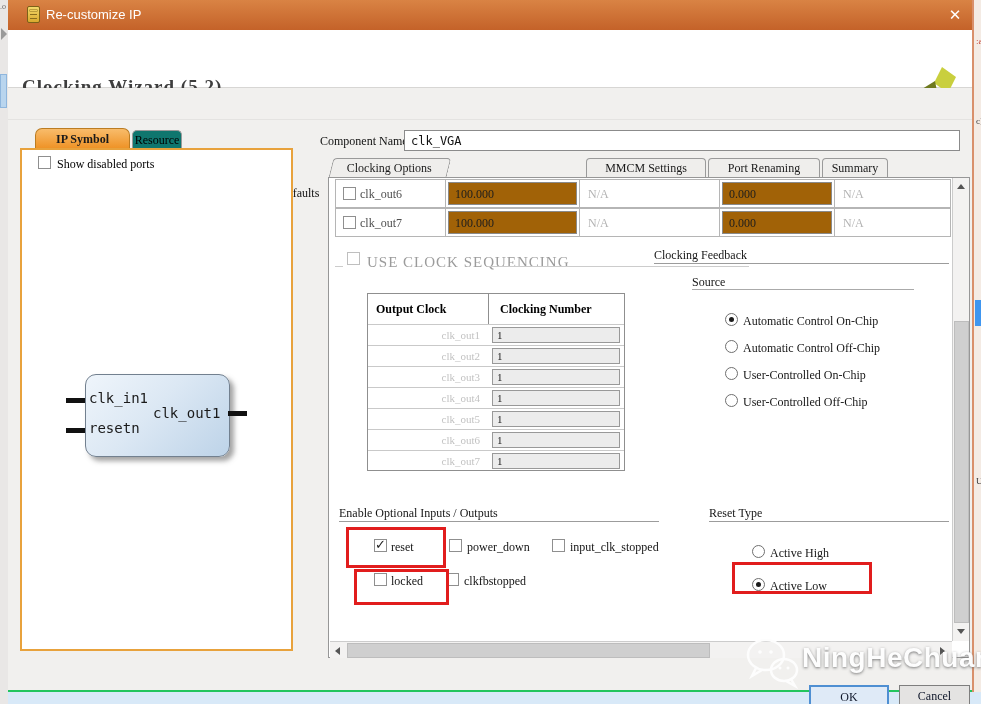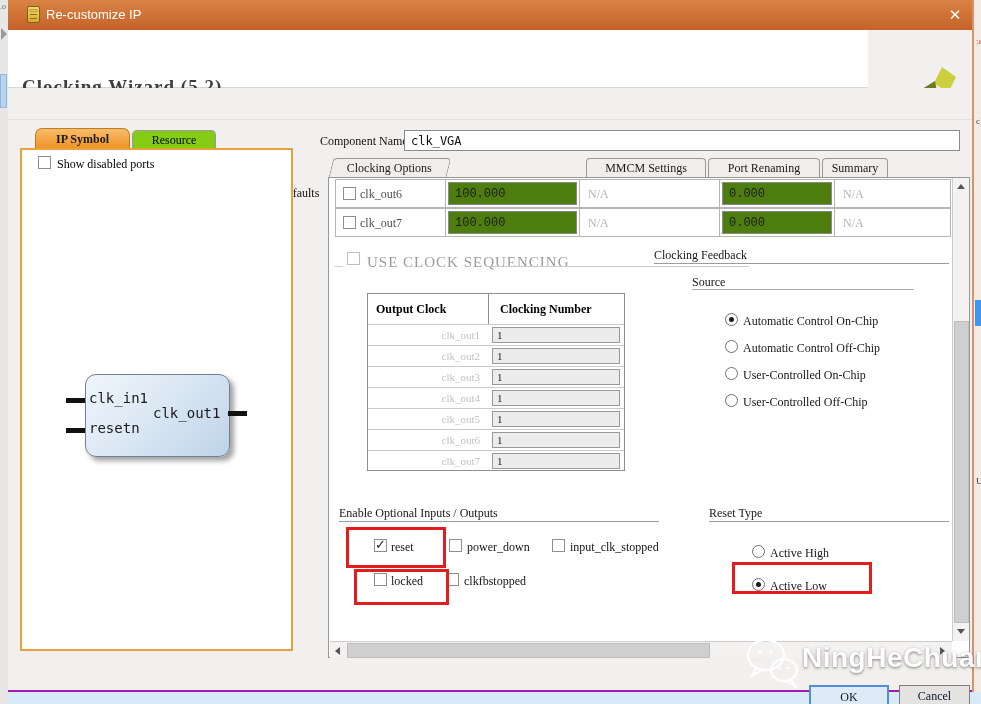--- a/index.html
+++ b/index.html
@@ -13,49 +13,49 @@
   #bg-left .frag { position:absolute; left:0; }
   #bg-left .blue-pill { position:absolute; left:0; top:74px; width:7px; height:34px; background:#b9d5ee; border:1px solid #8fb6dd; }
   #bg-left .tri { position:absolute; left:1px; top:28px; width:0; height:0;
                   border-left:6px solid #9a9a9a; border-top:6px solid transparent; border-bottom:6px solid transparent; }
   #bg-right { left:972px; top:0; width:9px; height:704px; background:#f4ebe4; border-left:2px solid #d9906b; font-size:9px; }
   #bg-right .frag { position:absolute; left:2px; }
   #bg-right .blue-bar { position:absolute; left:1px; top:300px; width:8px; height:26px; background:#3f96f0; }
   #bg-bottom { left:8px; top:692px; width:973px; height:12px; background:#d8e9f8; }
 
   
-  #dialog { left:8px; top:0; width:964px; height:692px; background:#f1f0ee; border-bottom:2px solid #a21caf; }
+  #dialog { left:8px; top:0; width:964px; height:692px; background:#f1f0ee; border-bottom:2px solid #22c55e; }
 
   #titlebar { left:0; top:0; width:964px; height:30px;
               background:linear-gradient(#d98344,#c46229); color:#fff; }
   #titlebar .title { position:absolute; left:38px; top:7px; font:13px "Liberation Sans", sans-serif; }
   #title-icon { position:absolute; left:19px; top:6px; width:13px; height:17px;
                 background:linear-gradient(#f3d96a,#d9a92e); border:1px solid #7c6118; border-radius:2px; }
   #title-icon::after{ content:""; position:absolute; left:2px; top:3px; width:7px; height:1px;
                 box-shadow:0 0 0 .5px #8a6d1d, 0 4px 0 0 #8a6d1d, 0 8px 0 0 #8a6d1d; }
   #close-btn { position:absolute; left:936px; top:5px; width:22px; height:20px; color:#fff;
                font:15px "DejaVu Sans", sans-serif; text-align:center; line-height:20px; }
 
-  #header { left:0; top:30px; width:860px; height:58px; background:#fff; border-bottom:1px solid #d7d6d4; }
+  #header { left:0; top:30px; width:964px; height:58px; background:#fff; border-bottom:1px solid #d7d6d4; }
   #wizard-title { position:absolute; left:14px; top:46px; font-size:19px; font-weight:bold;
                   letter-spacing:1px; color:#3e3e3e; }
   #xlogo { position:absolute; left:910px; top:36px; }
 
   #toolbar { left:0; top:88px; width:964px; height:32px; background:#f1f0ee; border-bottom:1px solid #e4e3e1;
              font-size:12px; color:#111; }
   .tb-item { position:absolute; top:98px; }
   .tb-icon { position:absolute; top:95px; }
 
   
   .ltab { position:absolute; font-size:12px; text-align:center; }
   #ltab-ipsymbol { left:27px; top:128px; width:95px; height:20px; line-height:20px; font-weight:bold;
                    background:linear-gradient(#f8bc6b,#ef9327); border:1px solid #bb7c22; border-bottom:none;
                    border-radius:7px 7px 0 0; color:#1a1a1a; }
-  #ltab-resource { left:124px; top:130px; width:84px; height:18px; line-height:18px;
-                   background:#84cc16; border:1px solid #9a9a9a; border-bottom:none; border-radius:5px 5px 0 0; }
+  #ltab-resource { left:124px; top:130px; width:50px; height:18px; line-height:18px;
+                   background:#0f766e; border:1px solid #9a9a9a; border-bottom:none; border-radius:5px 5px 0 0; }
   #ip-panel { left:12px; top:148px; width:273px; height:503px; background:#fff; border:2px solid #e8a23c; }
 
   .cb { position:absolute; width:13px; height:13px; background:#fff; border:1px solid #8f8f8f; }
   .cb.checked::after { content:"✓"; position:absolute; left:0px; top:-3px; font:bold 13px "DejaVu Sans", sans-serif; color:#222; }
   .cb.dim { border-color:#bfbfbf; }
   .radio { position:absolute; width:13px; height:13px; border:1px solid #6f6f6f; border-radius:50%; background:#fff; }
   .radio.sel::after { content:""; position:absolute; left:3px; top:3px; width:5px; height:5px; border-radius:50%; background:#1c1c1c; }
 
   #ip-block { position:absolute; left:63px; top:224px; width:145px; height:83px; border-radius:11px;
               background:linear-gradient(135deg,#eff5fb 0%,#dce8f4 45%,#bdd3e8 100%);
@@ -77,22 +77,22 @@
   #mtab-2 { left:578px; width:120px; }
   #mtab-3 { left:700px; width:112px; }
   #mtab-4 { left:814px; width:66px; }
 
   
   #main-panel { left:320px; top:177px; width:642px; height:481px; background:#fff; border:1px solid #979797; }
 
   .orow { position:absolute; left:6px; width:616px; height:29px; border:1px solid #b5b5b5; }
   .orow .c { position:absolute; top:0; height:27px; border-right:1px solid #b5b5b5; }
   .oname { position:absolute; left:24px; top:7px; font-size:12px; color:#4f4f4f; }
-  .grayin { position:absolute; left:2px; top:2px; right:2px; bottom:2px; background:#4d7c0f;
-            border:1px solid #8a8a8a; font-size:12px; color:#1d1d1d; padding:4px 0 0 6px;font-family:Liberation Mono, monospace; }
+  .grayin { position:absolute; left:2px; top:2px; right:2px; bottom:2px; background:#a16207;
+            border:1px solid #8a8a8a; font-size:12px; color:#1d1d1d; padding:4px 0 0 6px; }
   .nava { position:absolute; left:8px; top:7px; font-size:12px; color:#b3b3b3; }
 
   .rule { position:absolute; height:0; border-top:1px solid #9c9c9c; }
   .glabel { position:absolute; font-size:12px; color:#161616; }
   .gray-label { position:absolute; font-size:15px; color:#9b9b9b; letter-spacing:1px; }
 
   #seq-table { position:absolute; left:38px; top:115px; width:258px; height:178px; border:1px solid #8f8f8f; background:#fff; }
   .seq-h { position:absolute; top:0; height:30px; font-weight:bold; font-size:12px; padding-top:8px; }
   .seq-row { position:absolute; left:0; width:256px; height:21px; border-top:1px solid #c9c9c9; }
   .seq-name { position:absolute; left:0; top:4px; width:112px; text-align:right; font-size:11px; color:#c2c2c2; }

